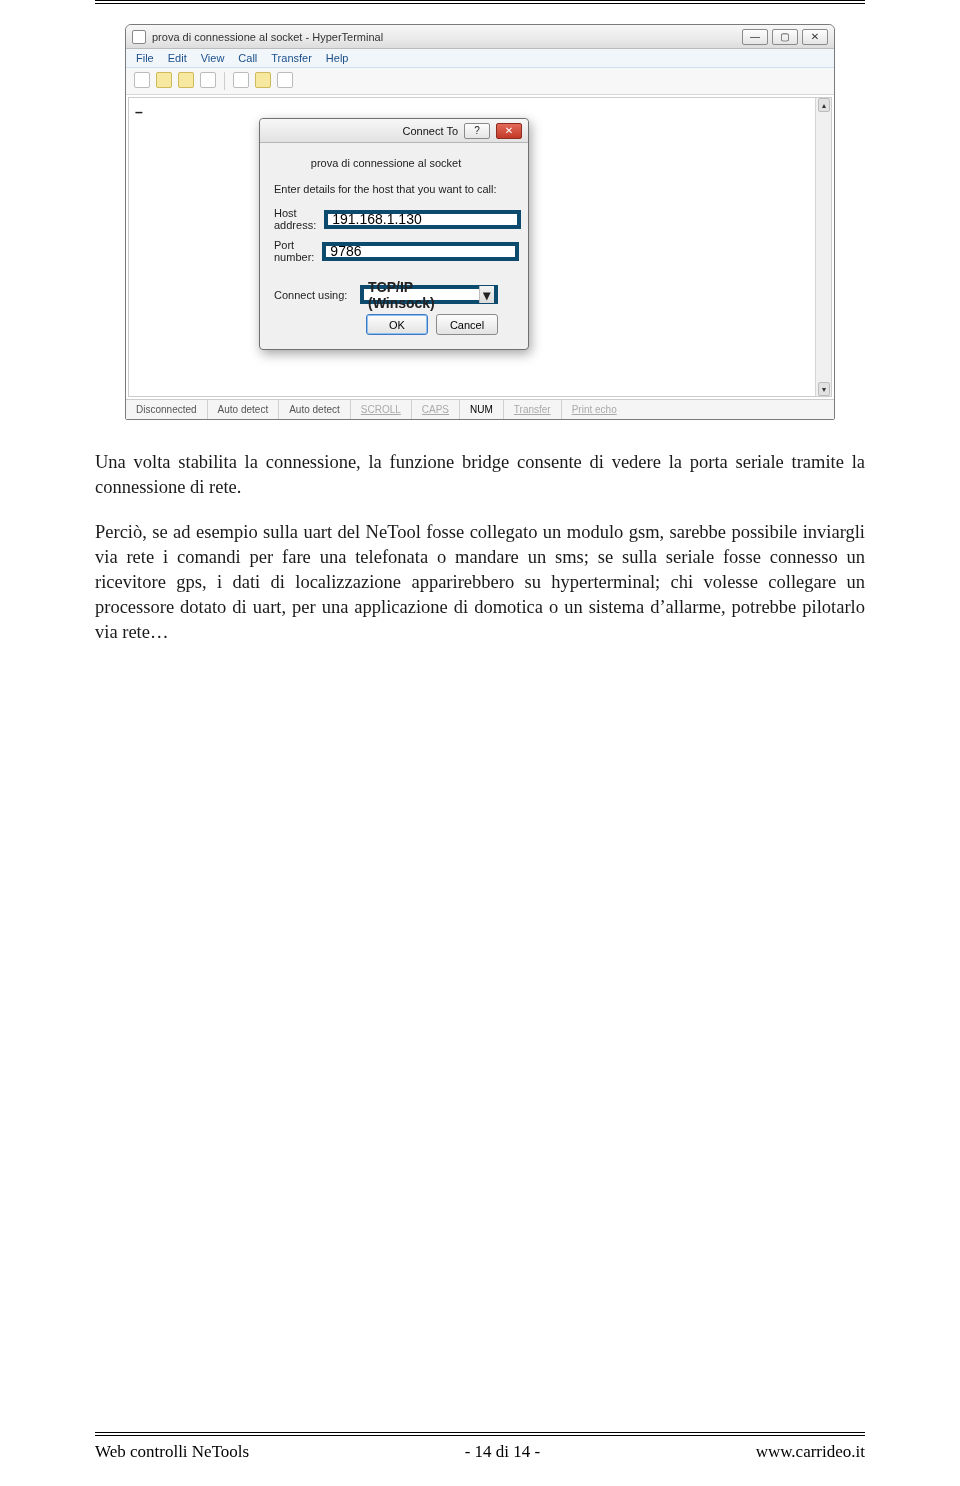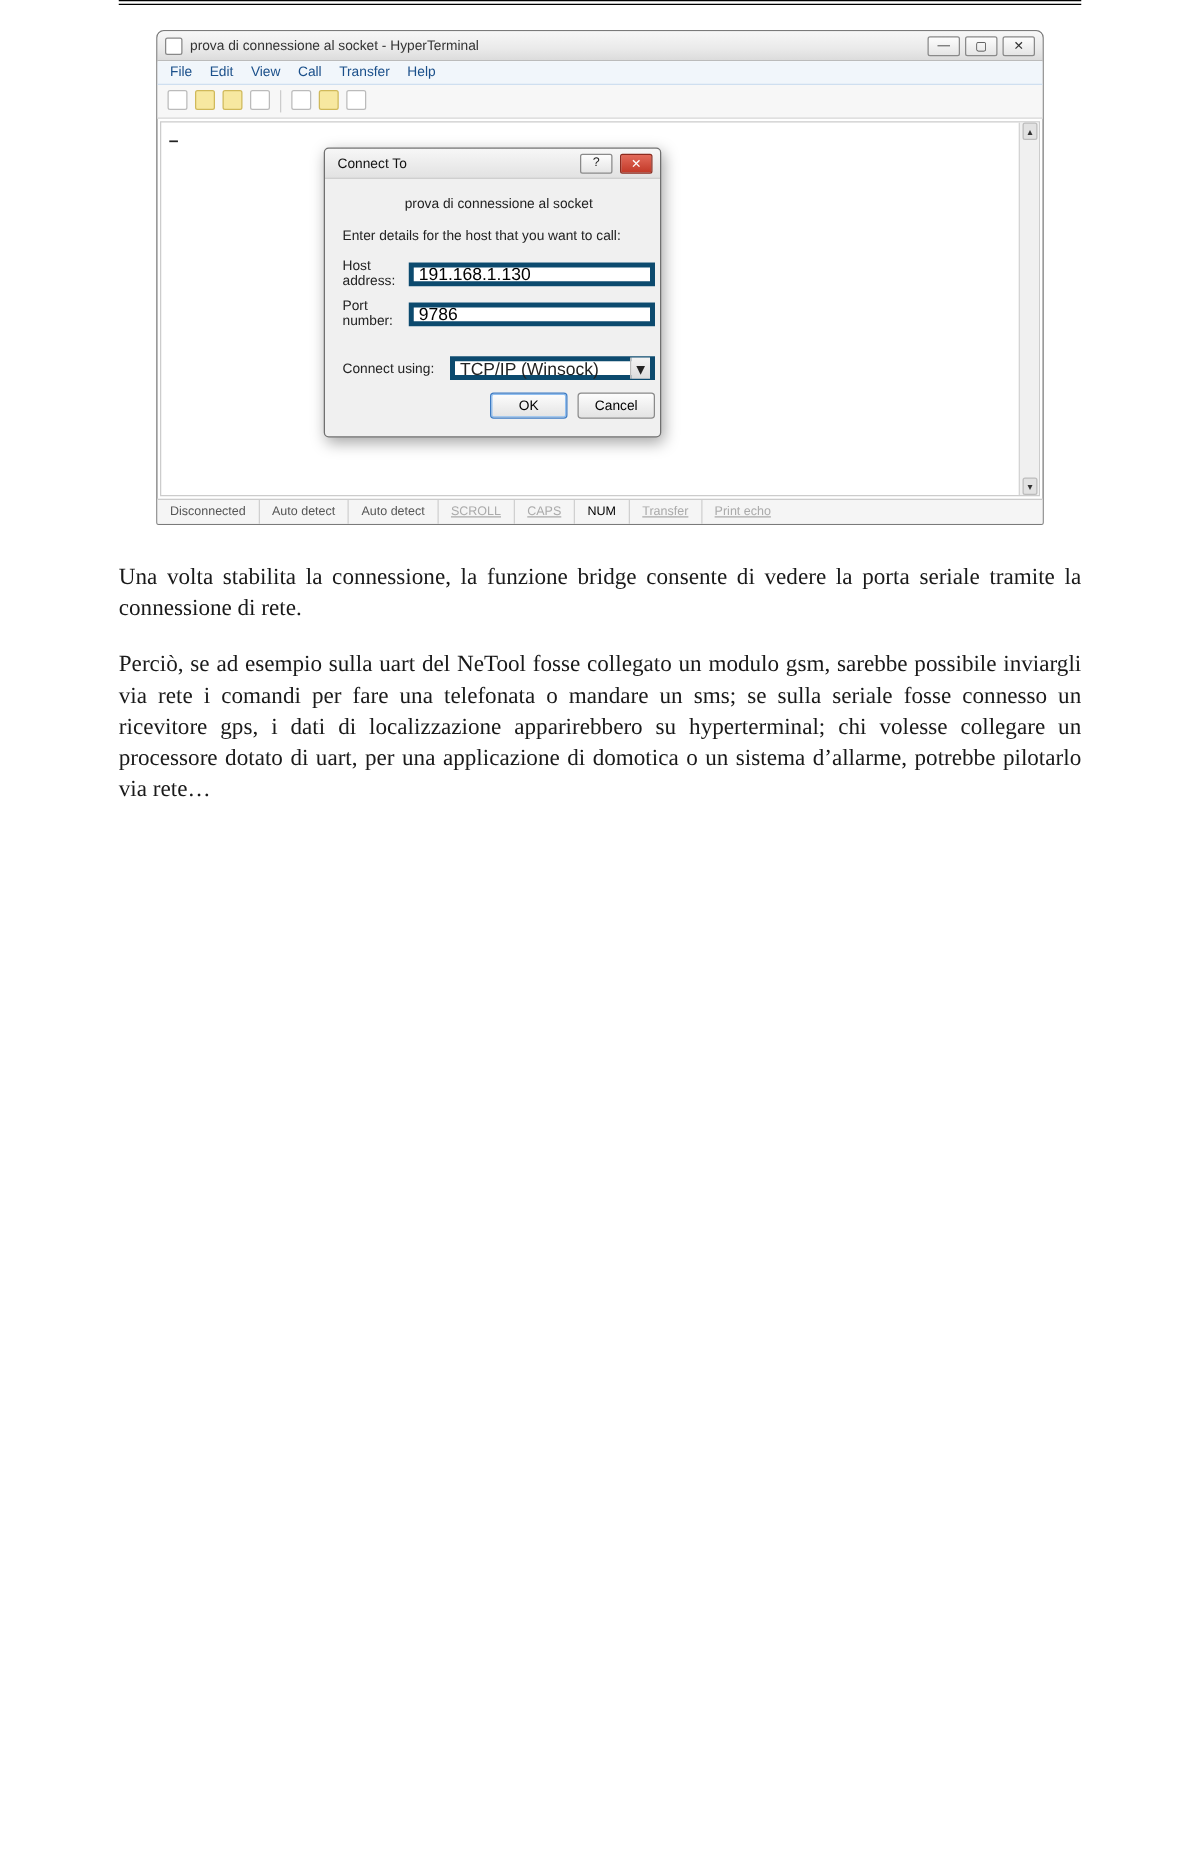--- a/index.html
+++ b/index.html
@@ -137,49 +137,51 @@
     font-family: Tahoma, Arial, sans-serif;
     font-size: 11px;
   }
   .dlg-title {
     background: linear-gradient(to bottom,#f7f7f7,#e2e2e2);
     border-bottom: 1px solid #b5b5b5;
     height: 24px;
     display:flex; align-items:center; gap:6px;
     padding: 0 6px 0 10px;
     border-radius: 4px 4px 0 0;
+    text-align: right;
   }
   .dlg-title .t { flex:1; font-weight: normal; color:#111; font-size:11px; }
   .dlg-title .qbtn, .dlg-title .xbtn {
     width: 26px; height:16px; border:1px solid #8a8a8a; border-radius:2px;
     display:flex;align-items:center;justify-content:center;
     font-size:10px;
     background: linear-gradient(to bottom,#fdfdfd,#e5e5e5);
   }
   .dlg-title .xbtn {
     background: linear-gradient(to bottom,#e36a5a,#c23928);
     color:#fff; border-color:#8c2b1f;
   }
-  .dlg-body { padding: 12px 4px 10px 14px; color:#222; }
+  .dlg-body { padding: 12px 30px 10px 14px; color:#222; }
   .dlg-body .devname { text-align:center; margin: 2px 0 14px 0; }
   .dlg-body .prompt { margin-bottom: 12px; font-size:11px; }
   .dlg-row { display:flex; align-items:center; margin-bottom: 8px; gap:8px; }
   .dlg-row label { width: 78px; }
   .dlg-row input, .dlg-row .select {
     flex:1;
     border: 4px solid #0c4a6e;
     background: #fff;
     height: 19px;
     padding: 1px 4px;
     font-family: Tahoma, Arial, sans-serif;
     font-size: 14px;
   }
   .dlg-row .select {
     display:flex; align-items:center; justify-content:space-between;
     padding-right: 0;
+    font-weight: bold;
   }
   .dlg-row .select .caret {
     width:16px; height:17px;
     background: linear-gradient(to bottom,#f3f3f3,#dcdcdc);
     border-left:1px solid #bcbcbc;
     display:flex;align-items:center;justify-content:center;
   }
   .dlg-gap { height: 14px; }
   .dlg-actions {
     display:flex; justify-content:flex-end; gap:8px;
@@ -308,14 +310,22 @@
         <div class="cell" style="color:#000">NUM</div>
         <div class="cell dim">Transfer</div>
         <div class="cell dim" style="border-right:none">Print echo</div>
       </div>
     </div>
   </div>
 
   <p class="para">Una volta stabilita la connessione, la funzione bridge consente di vedere la porta seriale tramite la connessione di rete.</p>
   <p class="para">Perciò, se ad esempio sulla uart del NeTool fosse collegato un modulo gsm, sarebbe possibile inviargli via rete i comandi per fare una telefonata o mandare un sms; se sulla seriale fosse connesso un ricevitore gps, i dati di localizzazione apparirebbero su hyperterminal; chi volesse collegare un processore dotato di uart, per una applicazione di domotica o un sistema d’allarme, potrebbe pilotarlo via rete…</p>
 
+  <div class="footer">
+    <div class="rule"></div>
+    <div class="row">
+      <span>Web controlli NeTools</span>
+      <span>- 14 di 14 -</span>
+      <span>www.carrideo.it</span>
+    </div>
+  </div>
 
 </div>
 
 </body></html>

